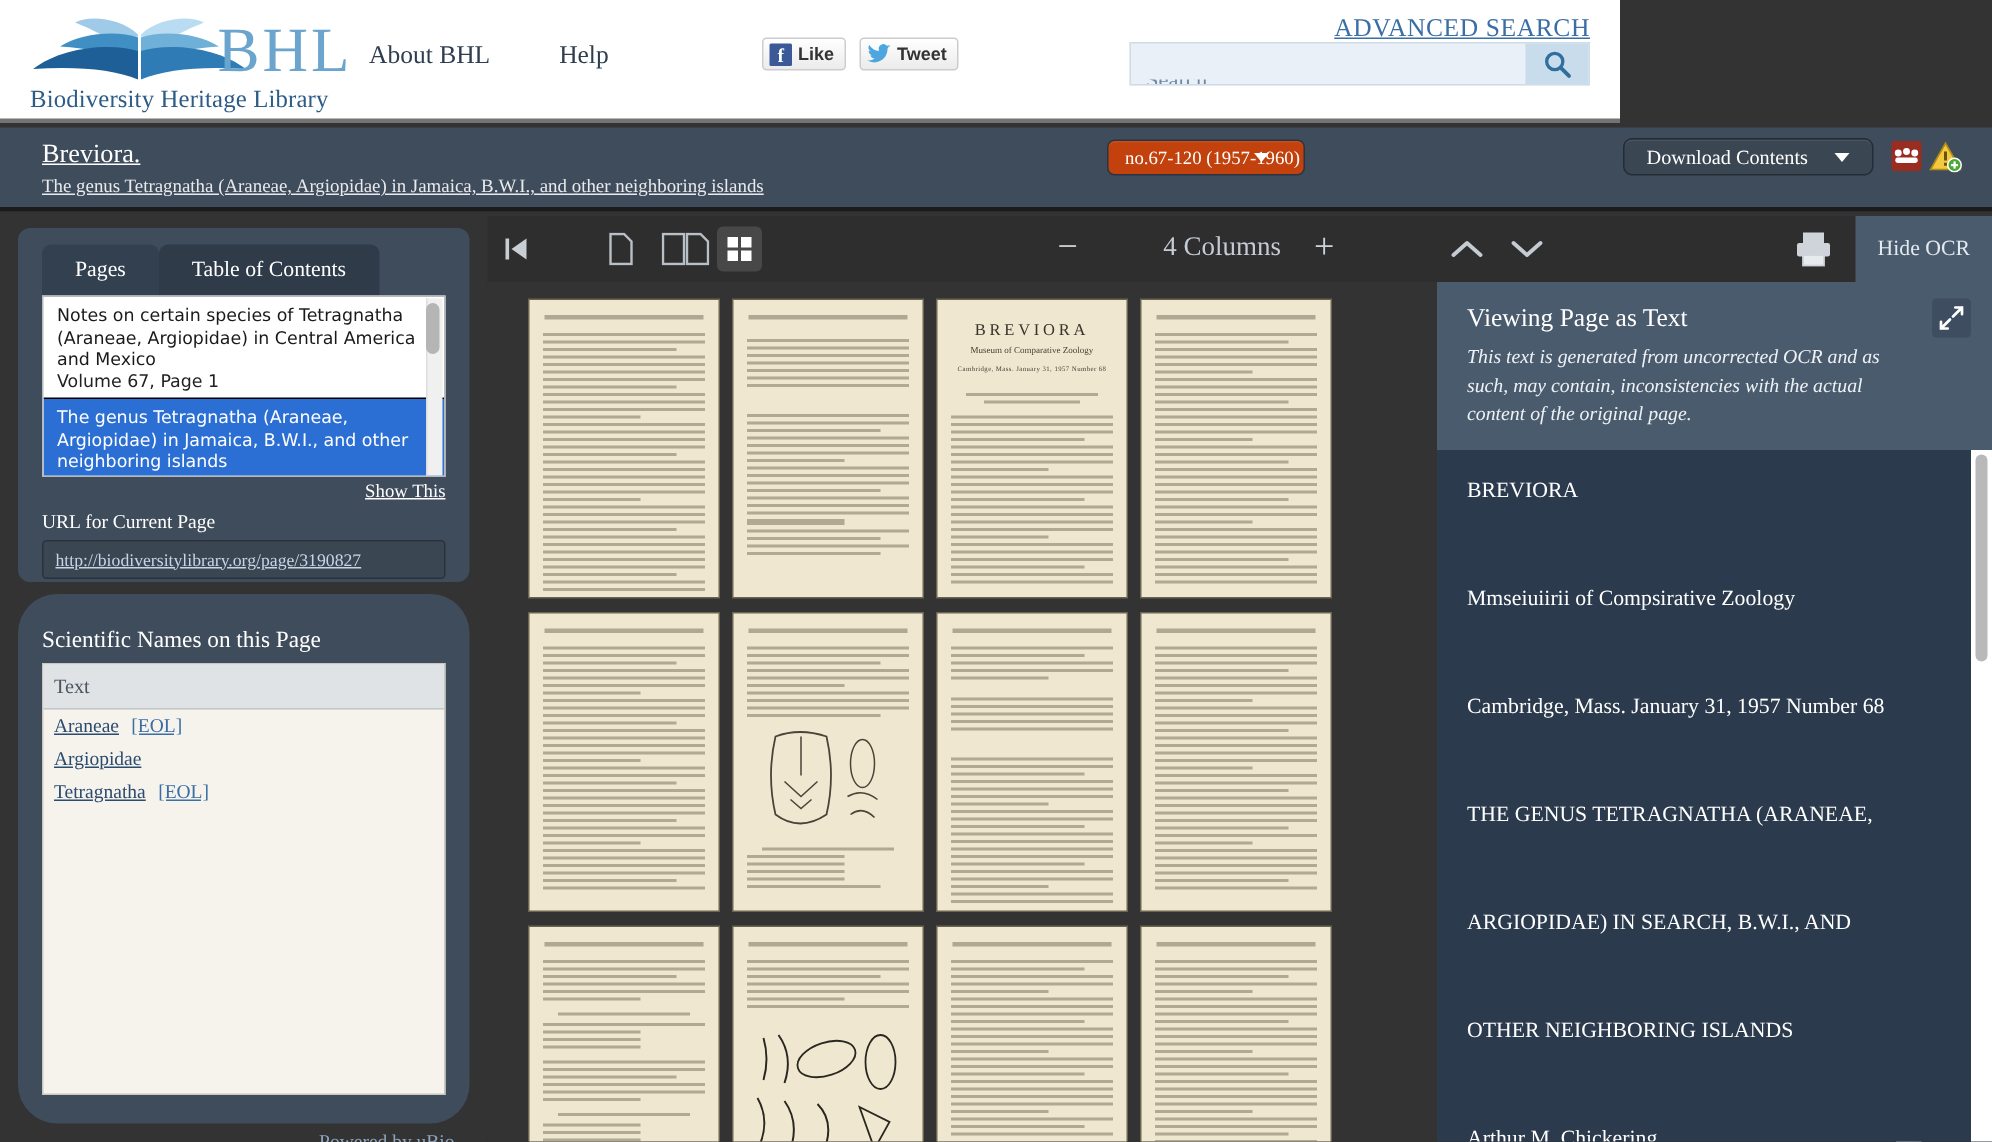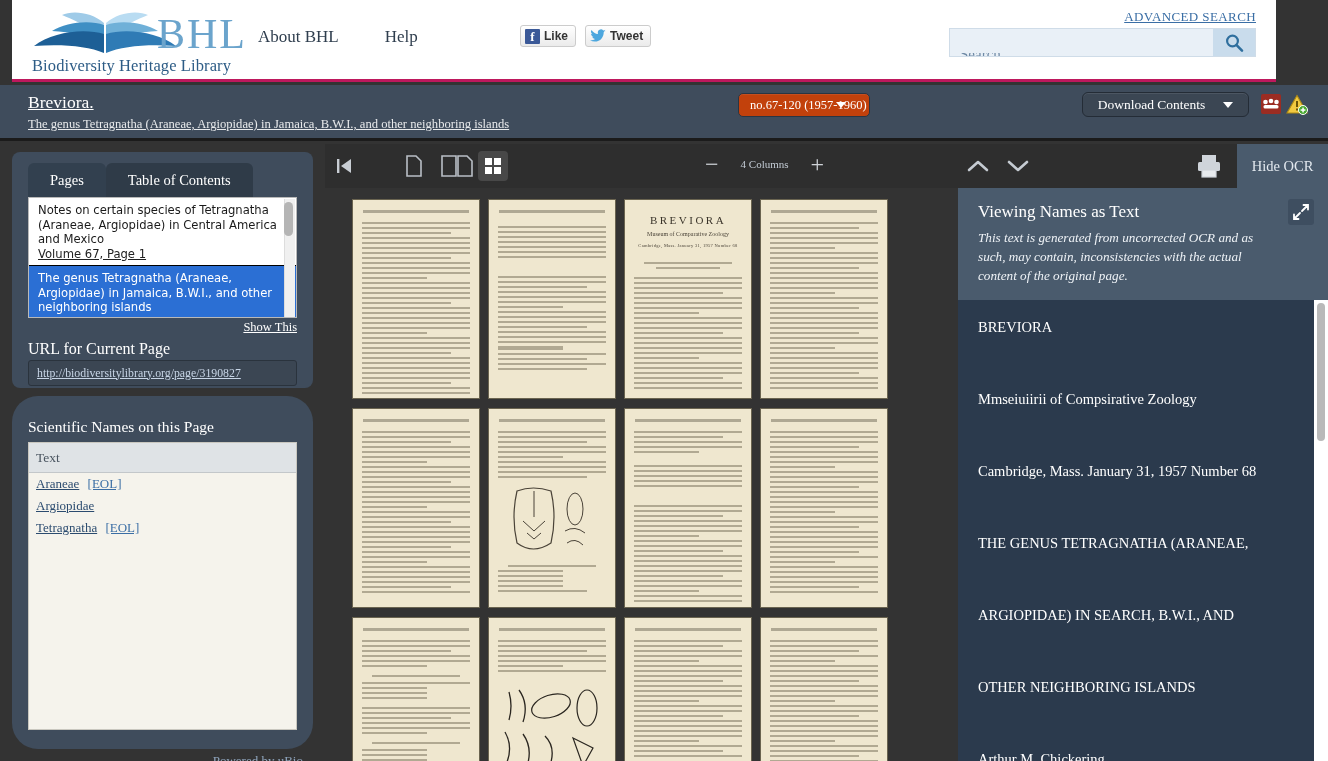--- a/index.html
+++ b/index.html
@@ -5,23 +5,23 @@
   * { box-sizing: border-box; margin: 0; padding: 0; }
   html, body {
     width: 1328px; height: 761px;
     font-family: "Liberation Serif", serif;
     background: #333333;
     overflow: hidden;
   }
 
   
   .topbar {
-    position: absolute; left:12px; top:0; width:1264px; height:82px;
+    position: absolute; left:0; top:0; width:1080px; height:82px;
     background:#ffffff;
-    border-bottom: 3px solid #be185d;
+    border-bottom: 3px solid #737373;
   }
   .logo-wrap { position:absolute; left:20px; top:8px; width:215px; height:66px; }
   .logo-book { position:absolute; left:0; top:2px; width:145px; height:44px; }
   .logo-bhl {
     position:absolute; left:125px; top:2px;
     font-size:42px; color:#6ba4cc; letter-spacing:2px;
     font-family:"Liberation Serif", serif;
   }
   .logo-sub {
     position:absolute; left:0; top:48px;
@@ -42,21 +42,21 @@
     font-size:12px; font-weight:bold; color:#333;
   }
   .fb-glyph {
     width:15px; height:15px; background:#3b5998; color:#fff;
     font-family:"Liberation Serif",serif; font-weight:bold; font-size:13px;
     line-height:15px; text-align:center; border-radius:1px;
   }
   .tw-glyph { width:16px; height:14px; }
   .adv-search {
     position:absolute; right:20px; top:9px;
-    font-size:13px; color:#3a6ea5; text-decoration:underline;
+    font-size:17px; color:#3a6ea5; text-decoration:underline;
     letter-spacing:.4px; font-family:"Liberation Serif",serif;
   }
   .searchbox {
     position:absolute; right:20px; top:28px;
     width:307px; height:29px;
     background:#e9f0f7; border:1px solid #cfdce8;
     display:flex; align-items:stretch;
   }
   .searchbox input {
     flex:1; border:none; outline:none; background:transparent;
@@ -128,36 +128,36 @@
   .pagelist {
     position:absolute; left:16px; top:45px; width:269px; height:121px;
     background:#ffffff; overflow:hidden; border:1px solid #b9b9b9;
   }
   .pl-item {
     padding:5px 9px 4px 9px;
     font-family:"DejaVu Sans", sans-serif; font-size:11.6px; line-height:14.5px;
     color:#1a1a1a; border-bottom:1px solid #000;
   }
   .pl-item.sel { background:#2b6fd4; color:#ffffff; }
-  .pl-vol { color:#222;text-decoration:underline; }
+  .pl-vol { color:#222; }
   .pl-item.sel .pl-vol { color:#cbdcf5; }
   .pl-scrollbar {
     position:absolute; right:1px; top:1px; width:11px; height:119px;
     background:#f0f0f0; border-left:1px solid #ddd;
   }
   .pl-thumb {
     position:absolute; right:2px; top:3px; width:9px; height:34px;
     background:#b5b5b5; border-radius:5px;
   }
   .show-more {
     position:absolute; right:16px; top:168px;
     color:#ffffff; font-size:12.5px; text-decoration:underline;
   }
   .url-label {
-    position:absolute; left:16px; top:188px; color:#ffffff; font-size:16px;
+    position:absolute; left:16px; top:188px; color:#ffffff; font-size:13px;
   }
   .url-box {
     position:absolute; left:16px; top:208px; width:269px; height:26px;
     background:#3b4653; border:1px solid #2a333d; border-radius:3px;
     display:flex; align-items:center; padding-left:8px;
   }
   .url-box a { color:#c7d5e6; font-size:11.8px; text-decoration:underline; }
 
   .panel-names { top:252px; width:301px; height:353px;border-radius:26px; }
   .names-title { position:absolute; left:16px; top:22px; color:#fff; font-size:15.5px; }
@@ -187,21 +187,21 @@
   }
   .tb-icon {
     position:absolute; top:7px; width:30px; height:30px;
     display:flex; align-items:center; justify-content:center; cursor:pointer;
   }
   .tb-icon.grid-active { background:#484848; border-radius:4px; }
   .col-ctrl {
     position:absolute; left:380px; top:10px; display:flex; align-items:center; gap:22px;
   }
   .col-sign { color:#cfd3d8; font-size:24px; line-height:20px; }
-  .col-label { color:#c3cbd4; font-size:11px; }
+  .col-label { color:#c3cbd4; font-size:18px;margin-left:35px; }
   .print-icon { position:absolute; right:105px; top:8px; width:28px; height:28px; }
   .hide-ocr {
     position:absolute; right:0; top:0; width:91px; height:44px;
     background:#4a5b6d; color:#e3e9ef; font-size:14.5px;
     display:flex; align-items:center; justify-content:center;margin-left:28px;
   }
 
   .grid-area {
     position:absolute; left:0; top:44px; width:620px; height:573px;
     padding:12px 0 0 28px; overflow:hidden;
@@ -894,21 +894,21 @@
     </div>
   </div>
 
   <div class="vscroll">
     <div class="vscroll-thumb"></div>
   </div>
 </div>
 
 <div class="ocr">
   <div class="ocr-head">
-    <div class="ocr-title">Viewing Names as Text</div>
+    <div class="ocr-title">Viewing Page as Text</div>
     <div class="ocr-note">This text is generated from uncorrected OCR and as such, may contain, inconsistencies with the actual content of the original page.</div>
     <div class="expand-icon">
       <svg width="18" height="18" viewBox="0 0 18 18">
         <path d="M10 8 L16 2 M11.5 2 H16 V6.5" fill="none" stroke="#ffffff" stroke-width="1.8" stroke-linecap="round"></path>
         <path d="M8 10 L2 16 M6.5 16 H2 V11.5" fill="none" stroke="#ffffff" stroke-width="1.8" stroke-linecap="round"></path>
       </svg>
     </div>
   </div>
 
   <div class="ocr-body">

